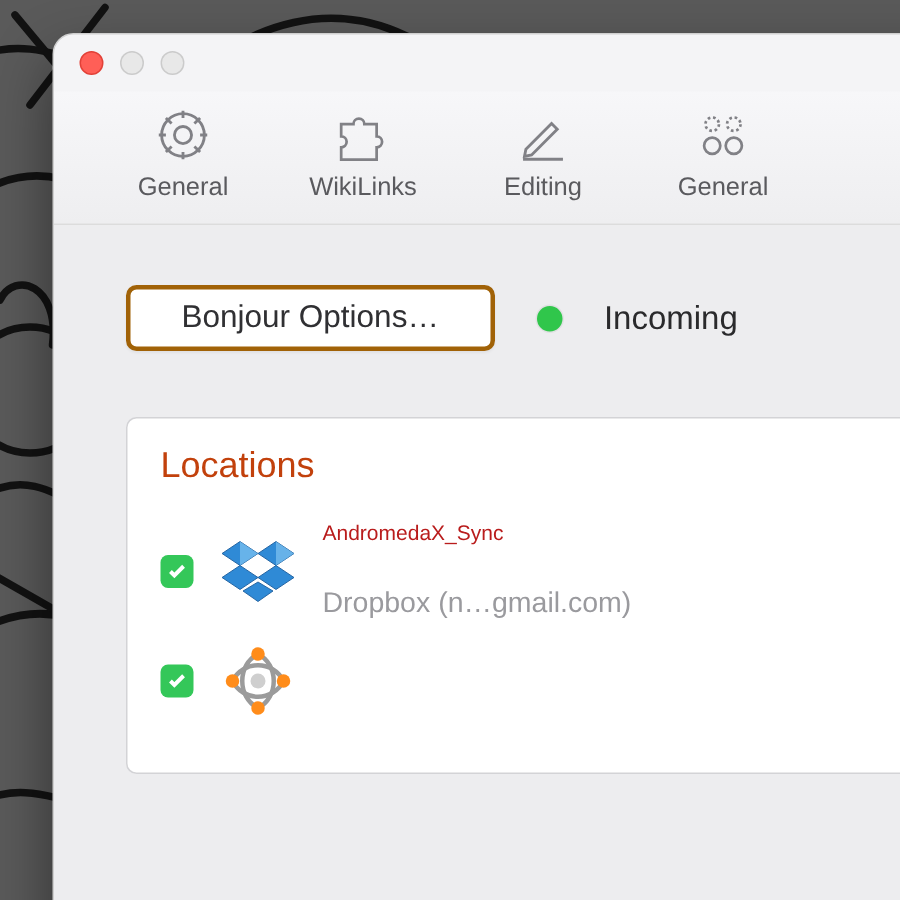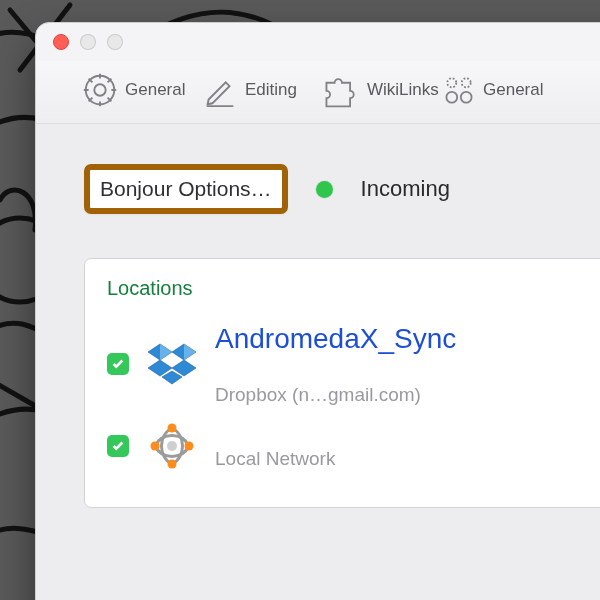--- a/index.html
+++ b/index.html
@@ -46,21 +46,21 @@
   .tl-gray  { background:#e8e8e8; }
 
   
   .toolbar {
     display:flex; gap: 38px;
     padding: 10px 0 14px 45px;
     border-bottom: 1px solid #dcdcdc;
     background: linear-gradient(#f7f7f9,#eeeef0);
   }
   .tool {
-    display:flex; flex-direction:row; align-items:center;
+    display:flex; flex-direction:column; align-items:center;
     gap:6px; width: 82px;
     color:#5f5f63;
   }
   .tool .icon {
     height: 38px; width: 48px;
     display:flex; align-items:center; justify-content:center;
   }
   .tool .icon svg { stroke:#818186; fill:none; stroke-width:2; }
   .tool-label { font-size: 17px; color:#5a5a5e; }
 
@@ -70,57 +70,57 @@
     background:#ededef;
     height: 100%;
   }
 
   .row-top {
     display:flex; align-items:center; gap: 28px;
     margin-bottom: 44px;
   }
   .bonjour-btn {
     background:#ffffff;
-    border:6px solid #a16207;
+    border:3px solid #a16207;
     border-radius: 7px;
     box-shadow: 0 1px 2px rgba(0,0,0,0.05);
-    padding: 7px 10px;
+    padding: 7px 34px;
     font-size: 21px;
     color:#303033;
   }
   .status-dot {
     width:17px; height:17px; border-radius:50%;
     background:#30c64b;
     box-shadow: 0 0 0 1px rgba(0,0,0,0.05);
   }
   .incoming { font-size:22px; color:#2a2a2c; font-weight:500;text-align:center; }
 
   
   .panel {
     background:#ffffff;
     border:1px solid #d3d3d6;
     border-radius: 7px;
     padding: 18px 22px 22px 22px;
     width: 540px;
   }
-  .panel-title { font-size:20px; color:#15803d; margin-bottom: 22px; }
+  .panel-title { font-size:24px; color:#c2410c; margin-bottom: 22px; }
 
   .loc-row {
     display:flex; align-items:center; gap:18px;
     margin-bottom: 14px;
   }
   .chk {
     width:22px; height:22px; border-radius:5px;
     background:#34c759;
     display:flex; align-items:center; justify-content:center;
   }
   .chk svg { stroke:#fff; stroke-width:3; fill:none; }
   .loc-icon { width:50px; height:50px; display:flex; align-items:center; justify-content:center; }
   .loc-text { display:flex; flex-direction:column; line-height:1.2; }
-  .loc-name { font-size:28px; color:#1d4ed8; }
+  .loc-name { font-size:14px; color:#b91c1c; }
   .loc-sub  { font-size:19px; color:#9a9a9e;margin-top:28px; }
 </style>
 </head>
 <body>
 
 <div class="desktop-bg">
   <svg viewBox="0 0 600 600" preserveAspectRatio="none">
     <rect width="600" height="600" fill="#8a8a8a"></rect>
     <g stroke="#1c1c1c" stroke-width="5" fill="none" stroke-linecap="round">
       <path d="M-20 40 C 40 10, 80 80, 140 40 S 260 0, 320 60"></path>
@@ -152,35 +152,35 @@
           <circle cx="20" cy="20" r="6"></circle>
           <path d="M20 3v5 M20 32v5 M3 20h5 M32 20h5 M8 8l4 4 M28 28l4 4 M32 8l-4 4 M12 28l-4 4"></path>
           <circle cx="20" cy="20" r="15"></circle>
         </svg>
       </span>
       <span class="tool-label">General</span>
     </div>
 
     <div class="tool">
       <span class="icon">
+        <svg width="40" height="38" viewBox="0 0 44 40">
+          <path d="M6 12 h9 a4 4 0 1 1 8 0 h9 v9 a4 4 0 1 1 0 8 v9 h-26 v-9 a4 4 0 1 0 0 -8 z"></path>
+        </svg>
+      </span>
+      <span class="tool-label">WikiLinks</span>
+    </div>
+
+    <div class="tool">
+      <span class="icon">
         <svg width="38" height="38" viewBox="0 0 40 40">
           <path d="M8 30 L26 12 L30 16 L12 34 L7 35 Z"></path>
           <line x1="6" y1="37" x2="34" y2="37"></line>
         </svg>
       </span>
       <span class="tool-label">Editing</span>
-    </div>
-
-    <div class="tool">
-      <span class="icon">
-        <svg width="40" height="38" viewBox="0 0 44 40">
-          <path d="M6 12 h9 a4 4 0 1 1 8 0 h9 v9 a4 4 0 1 1 0 8 v9 h-26 v-9 a4 4 0 1 0 0 -8 z"></path>
-        </svg>
-      </span>
-      <span class="tool-label">WikiLinks</span>
     </div>
 
     <div class="tool">
       <span class="icon">
         <svg width="36" height="36" viewBox="0 0 40 40">
           <circle cx="12" cy="12" r="5" stroke-dasharray="2 2"></circle>
           <circle cx="28" cy="12" r="5" stroke-dasharray="2 2"></circle>
           <circle cx="12" cy="28" r="6"></circle>
           <circle cx="28" cy="28" r="6"></circle>
         </svg>
@@ -241,19 +241,18 @@
               <path d="M8 25 C 15 11, 35 11, 42 25 C 35 39, 15 39, 8 25 Z"></path>
             </g>
             <circle cx="25" cy="7" r="4.5" fill="#ff8c1a"></circle>
             <circle cx="25" cy="43" r="4.5" fill="#ff8c1a"></circle>
             <circle cx="8" cy="25" r="4.5" fill="#ff8c1a"></circle>
             <circle cx="42" cy="25" r="4.5" fill="#ff8c1a"></circle>
             <circle cx="25" cy="25" r="5" fill="#cfcfcf"></circle>
           </svg>
         </span>
         <div class="loc-text">
-          <span class="loc-sub">Local Network</span>
         </div>
       </div>
 
     </div>
   </div>
 </div>
 
 </body></html>

